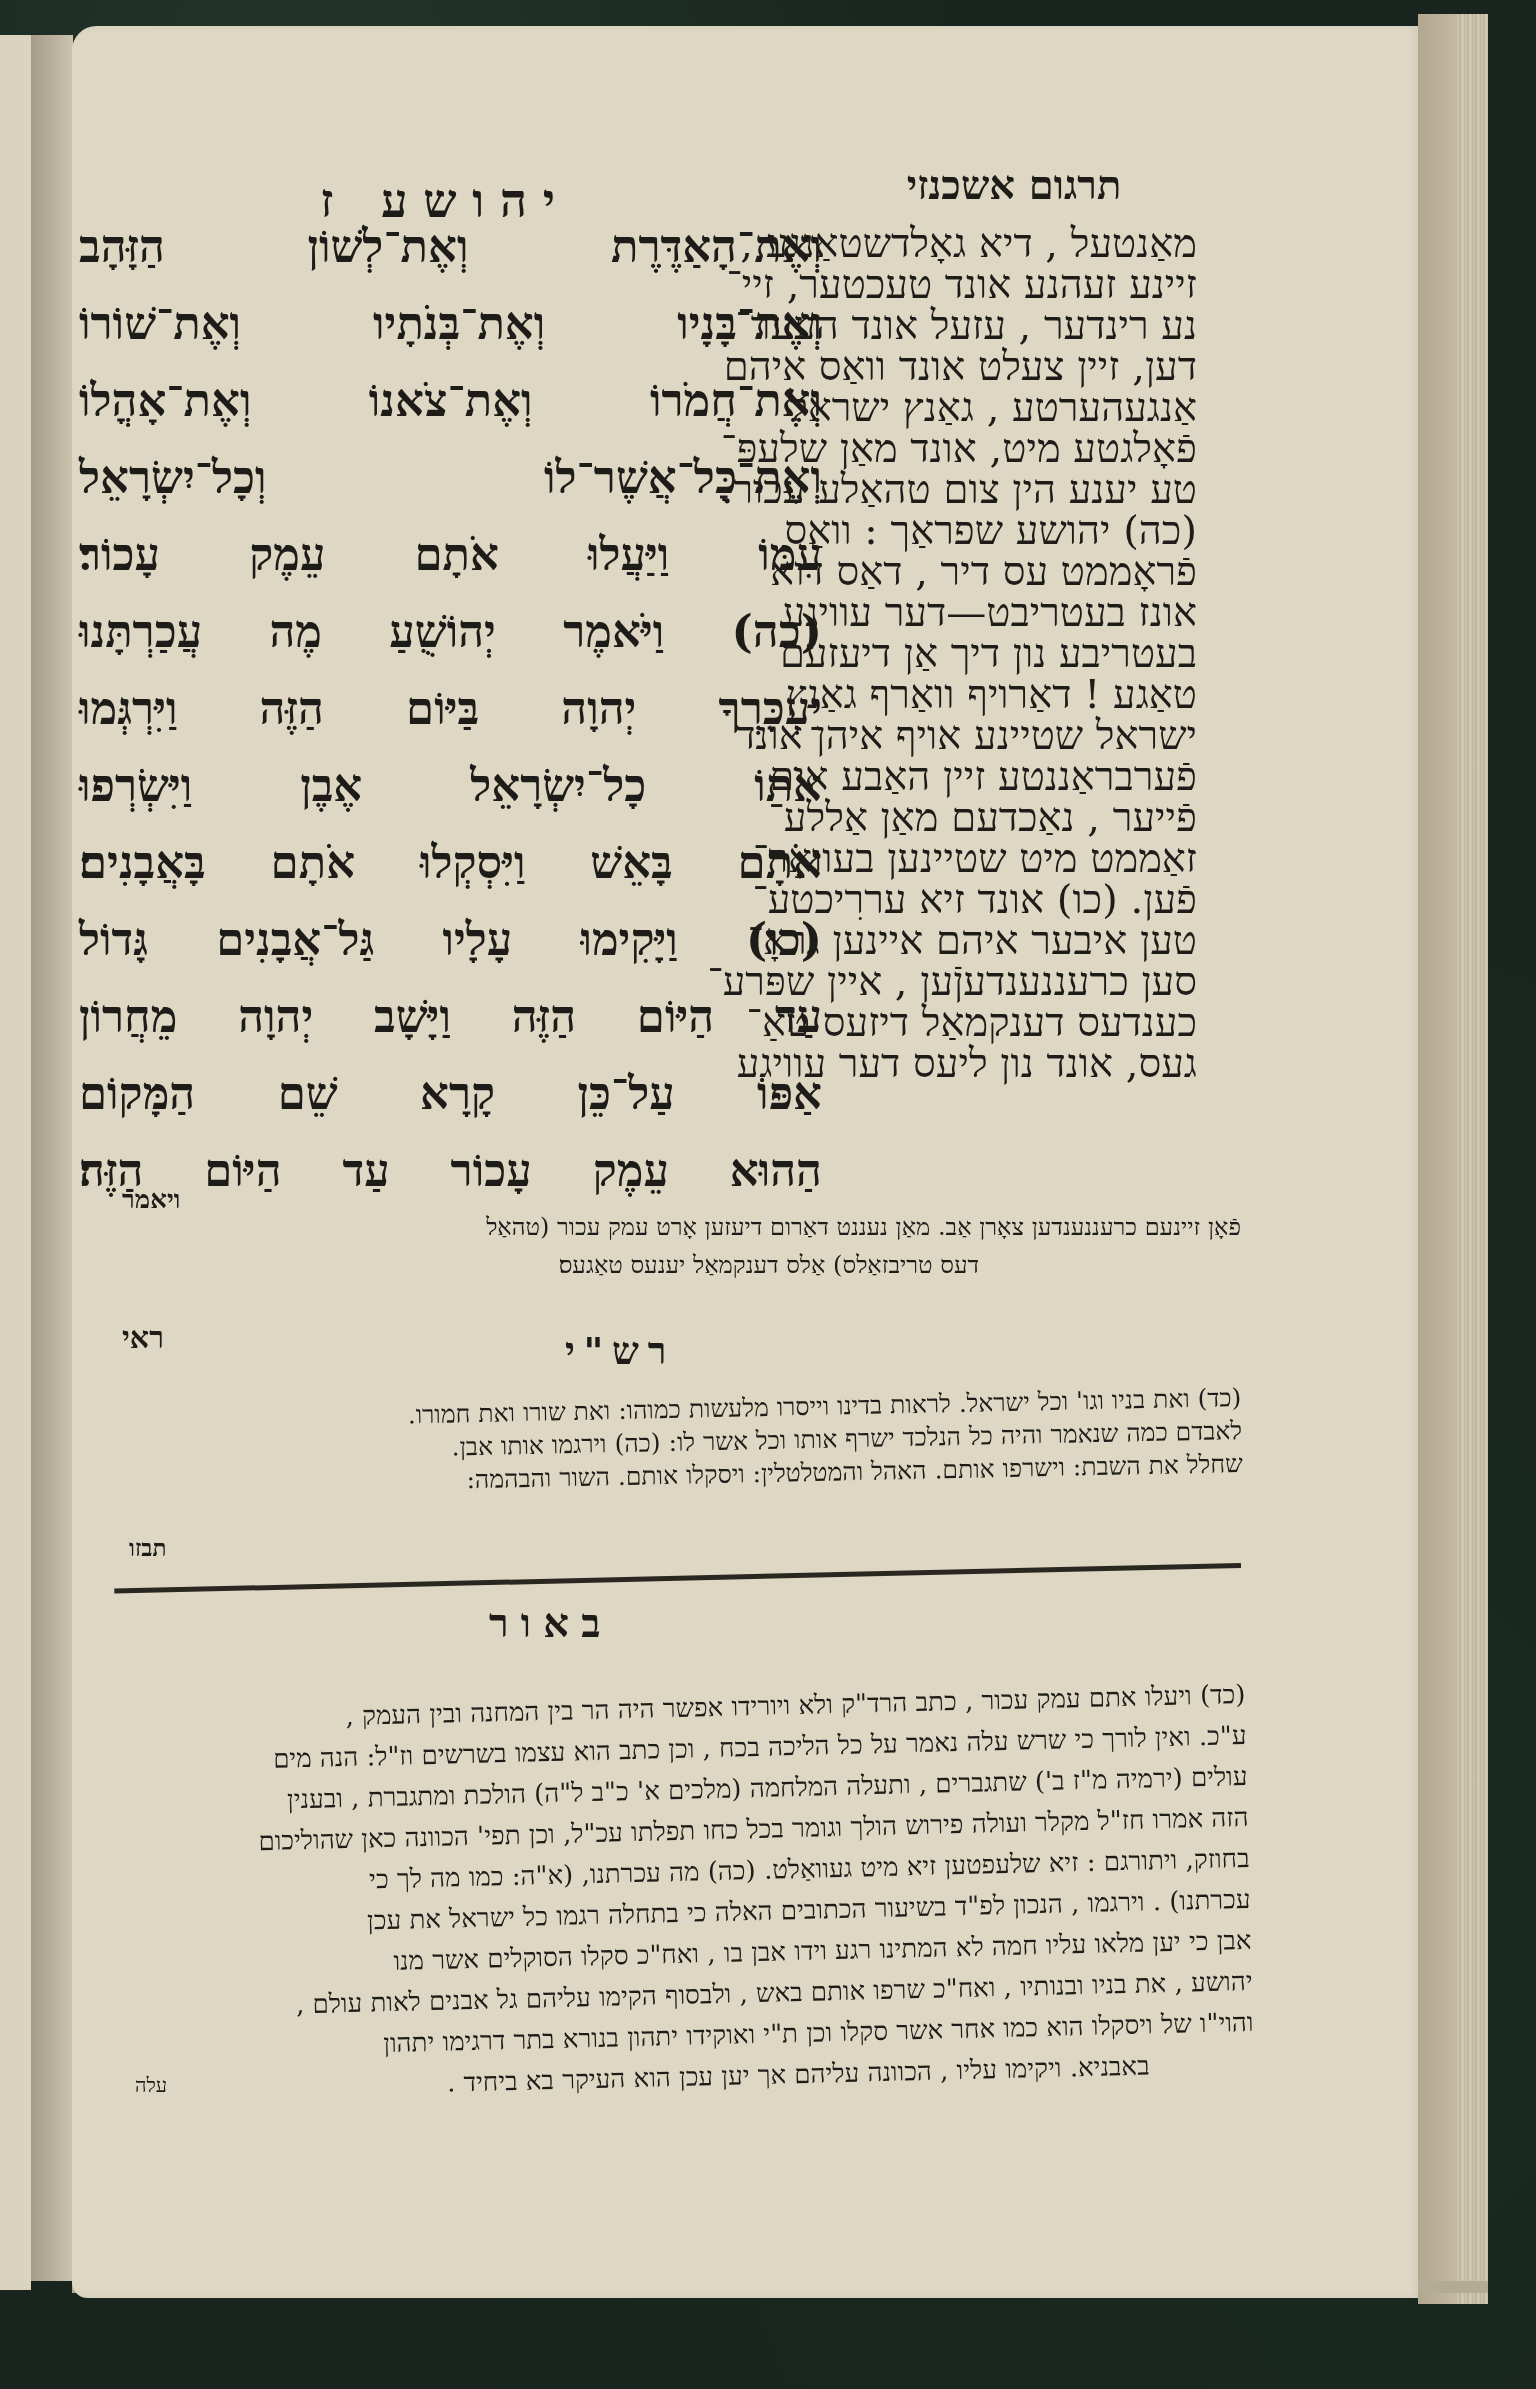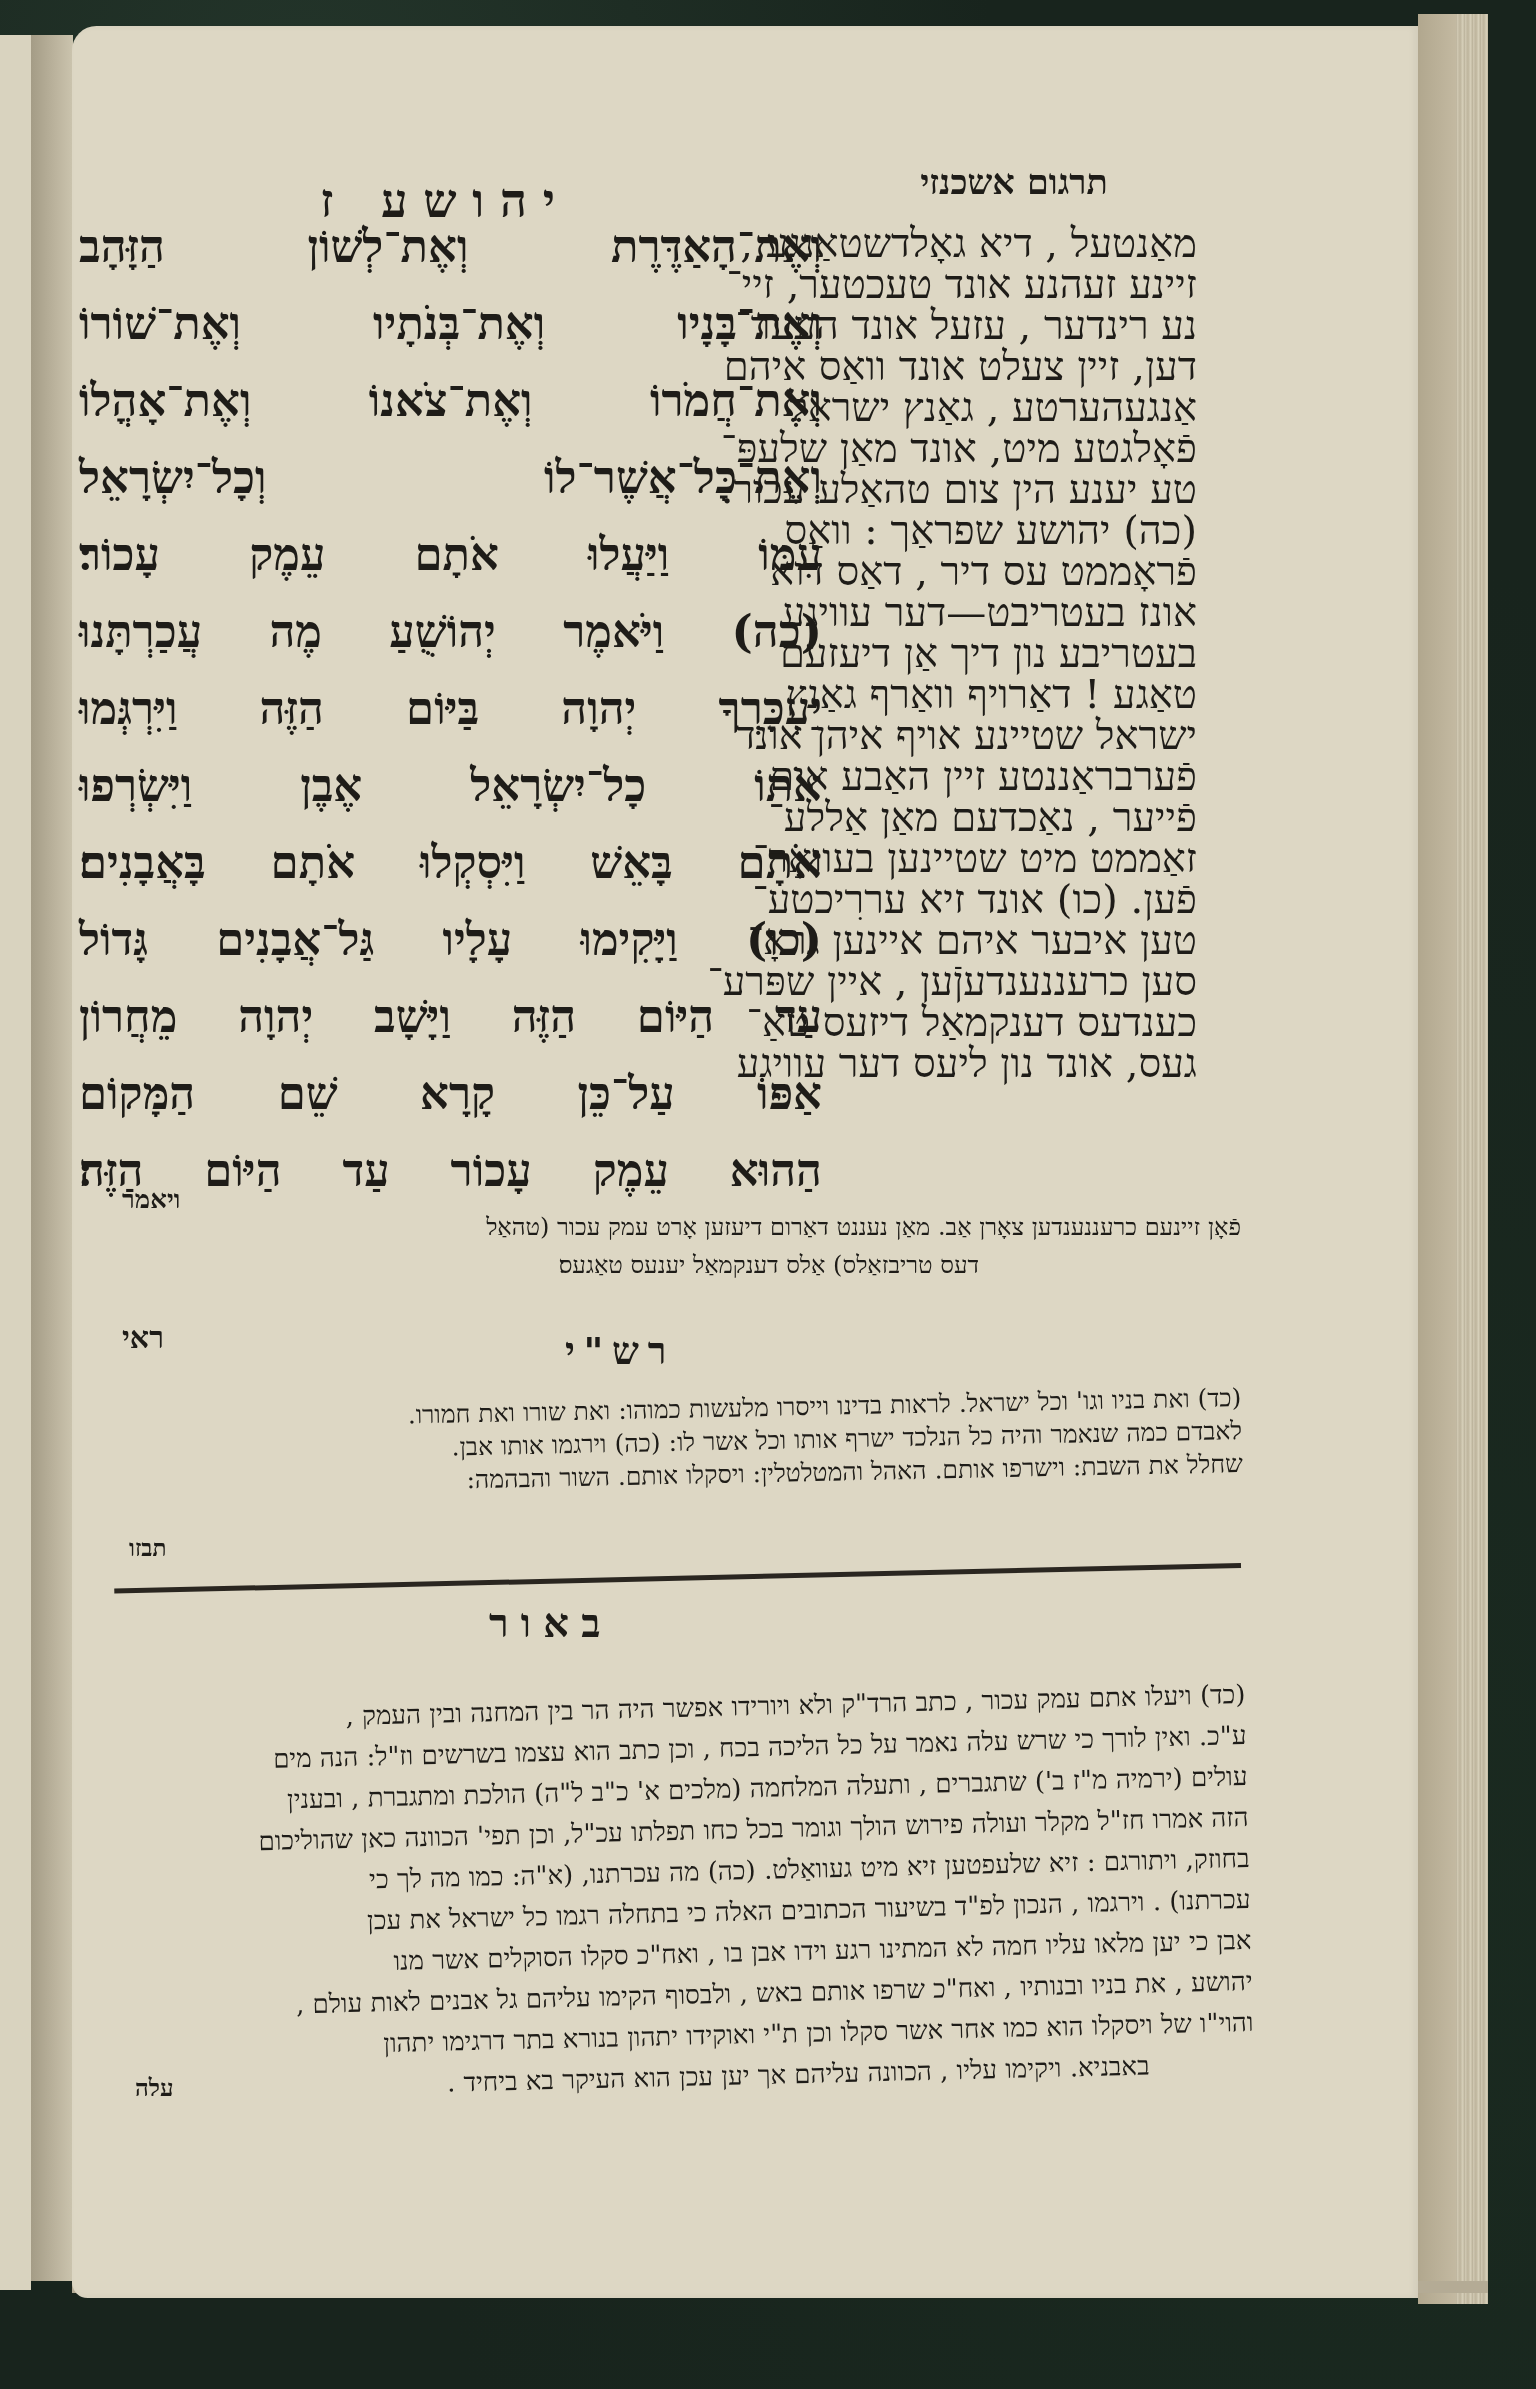--- a/index.html
+++ b/index.html
@@ -46,21 +46,21 @@
     .ink { color:#1e1c18; }
     .rtl { direction:rtl; unicode-bidi:embed; }
 
     .title-joshua {
       position:absolute; left:262px; top:173px; width:367px;
       font-size:47px; font-weight:bold; letter-spacing:15.7px;
       text-align:center;
     }
     .title-targum {
       position:absolute; left:839px; top:161px; width:350px;
-      font-size:35px; font-weight:bold; text-align:center;
+      font-size:40px; font-weight:bold; text-align:center;
     }
     .main-text {
       position:absolute; left:79px; top:208px; width:743px;
       font-size:45px; line-height:77px; font-weight:bold;
       text-align:justify; text-align-last:justify;
     }
     .main-text .line { display:block; white-space:nowrap; text-align:right; }
     .targum-col {
       position:absolute; left:826px; top:223px; width:371px;
       font-size:40px; line-height:41px;
@@ -98,21 +98,21 @@
       position:absolute; left:489px; top:1599px; width:262px; text-align:left;
       font-size:40px; font-weight:bold; letter-spacing:12.2px;
     }
     .biur-text {
       position:absolute; left:109px; top:1674px; width:1136px;
       font-size:26px; line-height:41px;
       transform:rotate(-1.4deg); transform-origin:right top;
     }
     .biur-text .line { display:block; white-space:nowrap; text-align:right; }
     .catch-ala {
-      position:absolute; left:135px; top:2073px; font-size:24px; font-weight:bold;
+      position:absolute; left:135px; top:2073px; font-size:20px; font-weight:normal;
     }
   </style>
 </head>
 <body>
 
 <div class="bg-noise"></div>
 <div class="left-page"></div>
 <div class="gutter"></div>
 <div class="page-edge"></div>
 <div class="page-edge-dark"></div>

